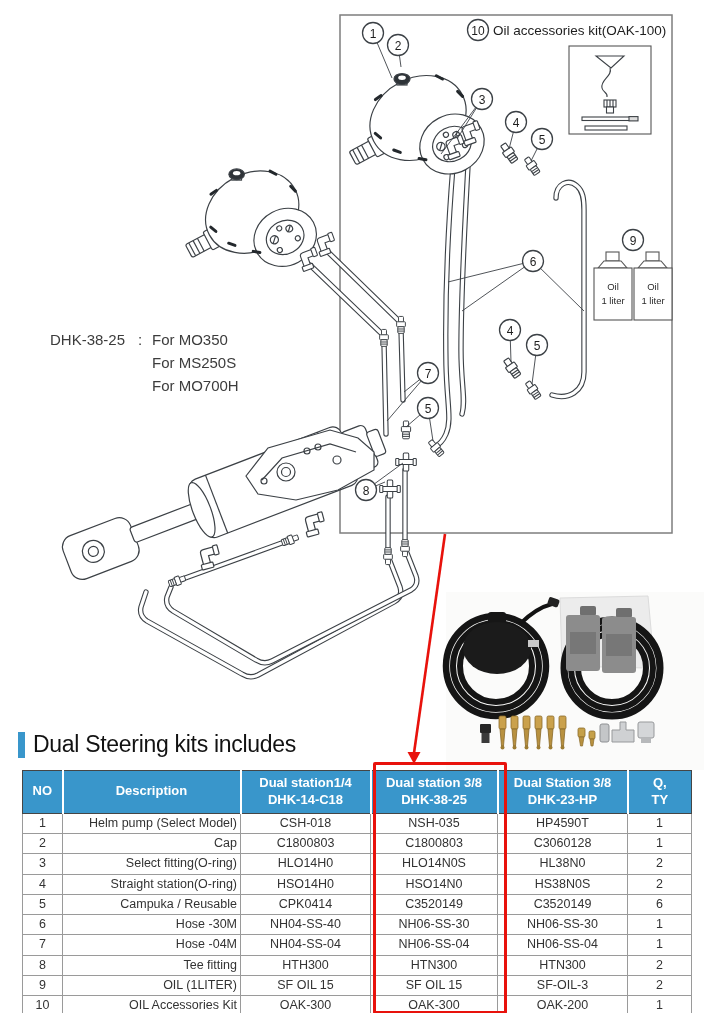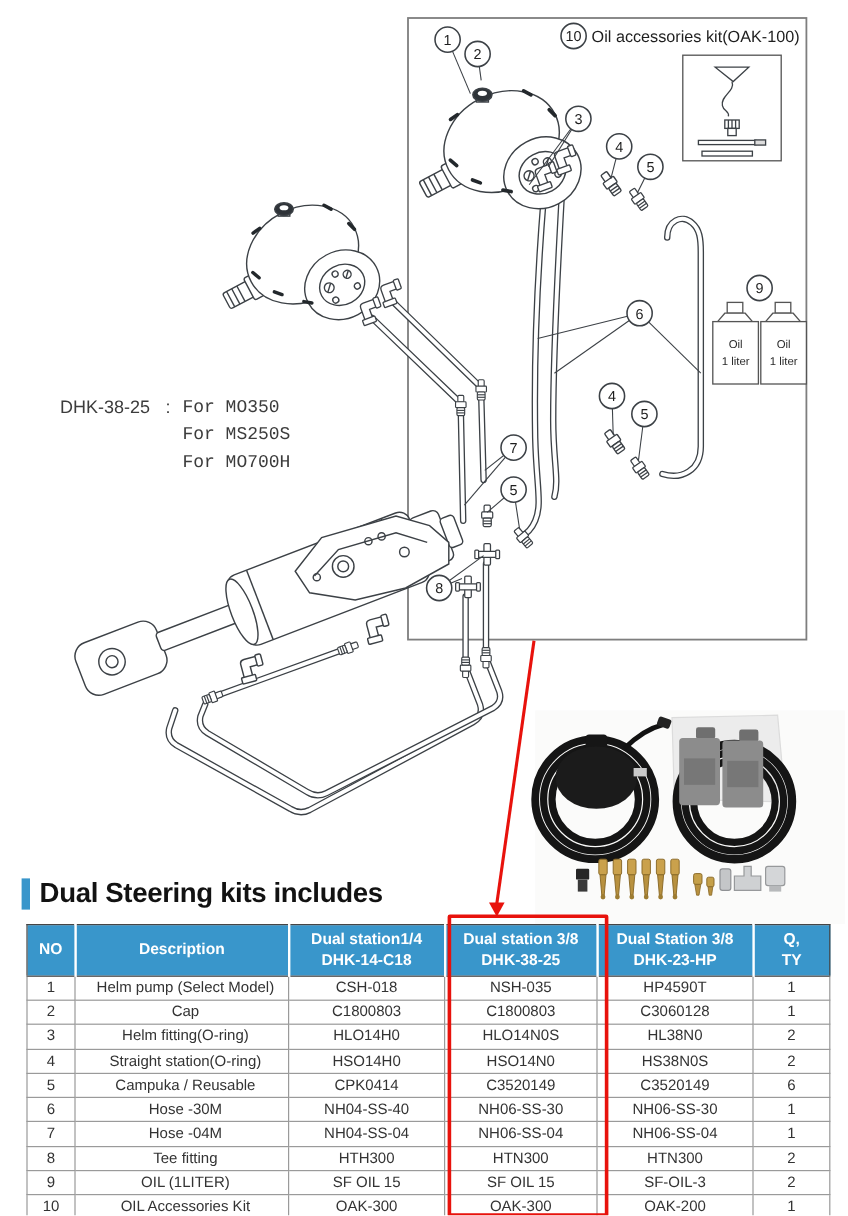--- a/index.html
+++ b/index.html
@@ -10,37 +10,37 @@
   .tube-i{stroke:#fff;stroke-width:3.2;fill:none;stroke-linecap:round;stroke-linejoin:round;}
   .thin{stroke:#3c4146;stroke-width:1.1;fill:none;}
   .callout-txt{font:12px "Liberation Sans",sans-serif;fill:#1e1e1e;text-anchor:middle;}
   .kit-label-txt{font:13.5px "Liberation Sans",sans-serif;fill:#1e1e1e;}
   .bottle-txt{font:9.5px "Liberation Sans",sans-serif;fill:#2a2a2a;text-anchor:middle;}
 
   .model-note{position:absolute;left:50px;top:328px;font-size:15px;color:#3c3c3c;
               display:grid;grid-template-columns:88px 14px auto;line-height:23px;}
   .model-note .mn-label{grid-column:1;}
   .model-note .mn-sep{grid-column:2;}
-  .model-note .mn-line{grid-column:3;font-family:Liberation Mono, monospace;}
+  .model-note .mn-line{grid-column:3;}
 
   .section-heading{position:absolute;left:18px;top:731px;display:flex;align-items:center;gap:8px;}
   .section-heading .bar{width:7px;height:26px;background:#3996cb;}
-  .section-heading .txt{font-size:23px;font-weight:bold;color:#121212;letter-spacing:-0.3px;}
+  .section-heading .txt{font-size:23px;font-weight:normal;color:#121212;letter-spacing:-0.3px;}
 
   table.parts{position:absolute;left:22px;top:770px;width:669px;border-collapse:collapse;
               table-layout:fixed;border:1.6px solid #454545;}
   table.parts th{background:#3996cb;color:#fff;font-weight:bold;font-size:13px;line-height:1.3;
                  padding:4px 2px;border-right:2px solid #fff;border-bottom:1.6px solid #454545;
                  vertical-align:middle;}
   table.parts th:last-child{border-right:none;}
   table.parts th div:empty{display:none;}
   table.parts td{border:1px solid #9a9a9a;border-top:1.6px solid #4a4a4a;text-align:center;
                  color:#333;font-size:12.5px;padding:2px 3px;line-height:1.22;
                  white-space:nowrap;overflow:hidden;}
-  table.parts td.desc{text-align:center;padding-left:9px;margin-top:33px;}
+  table.parts td.desc{text-align:right;padding-left:9px;margin-top:33px;}
 
   .highlight-box{position:absolute;left:373px;top:762px;width:128px;height:246px;
                  border:3px solid #e8120c;border-radius:2px;pointer-events:none;z-index:5;}
 </style>
 </head>
 <body>
 
 <div id="stage">
 
   <svg id="diagram-svg" width="707" height="1013" viewBox="0 0 707 1013">
@@ -411,21 +411,21 @@
         <tr>
           <td>2</td>
           <td class="desc">Cap</td>
           <td>C1800803</td>
           <td>C1800803</td>
           <td>C3060128</td>
           <td>1</td>
         </tr>
         <tr>
           <td>3</td>
-          <td class="desc">Helm fitting(O-ring)</td>
+          <td class="desc">Select fitting(O-ring)</td>
           <td>HLO14H0</td>
           <td>HLO14N0S</td>
           <td>HL38N0</td>
           <td>2</td>
         </tr>
         <tr>
           <td>4</td>
           <td class="desc">Straight station(O-ring)</td>
           <td>HSO14H0</td>
           <td>HSO14N0</td>

